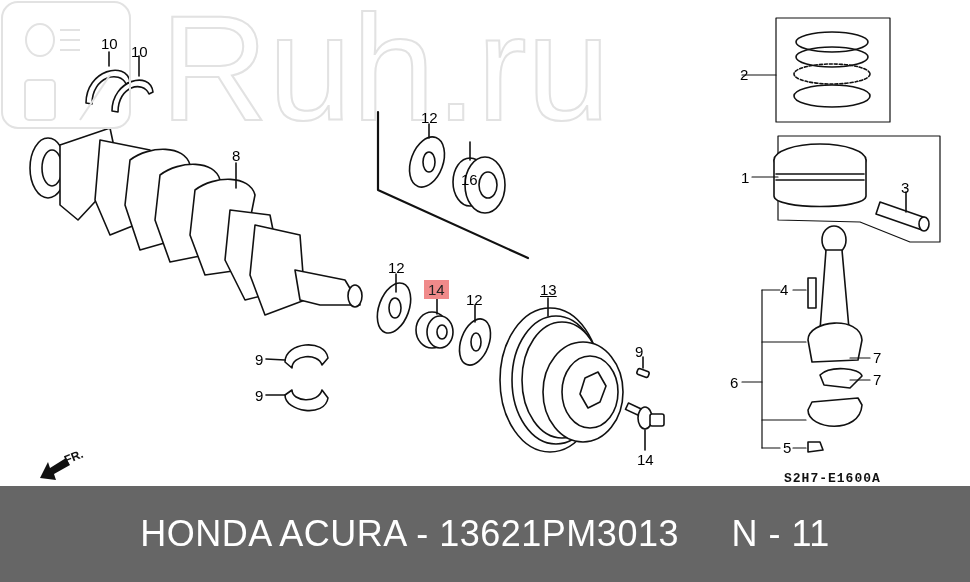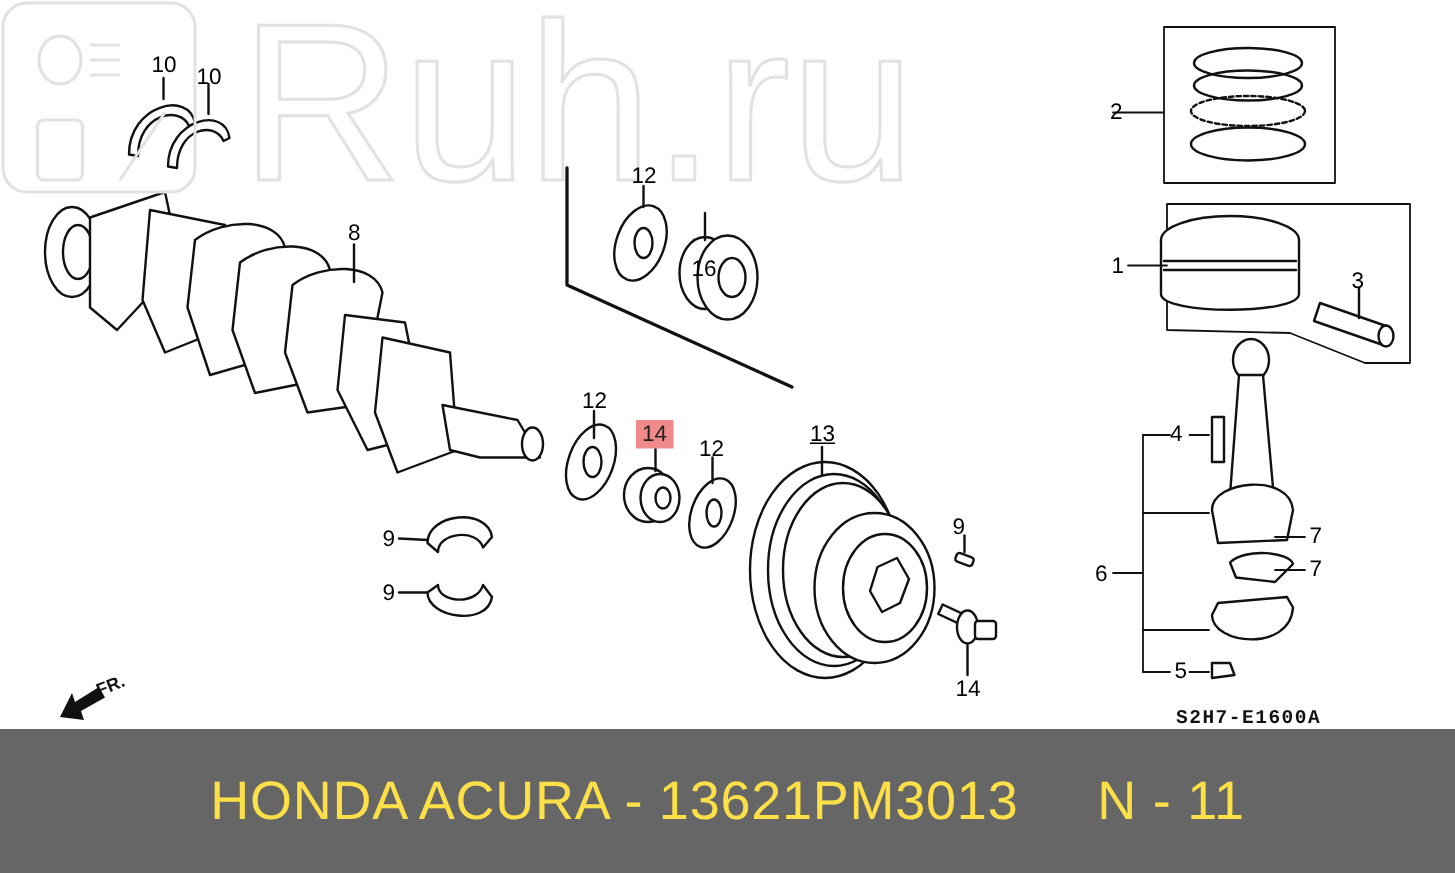--- a/index.html
+++ b/index.html
@@ -4,21 +4,21 @@
 <style>
   html, body { margin:0; padding:0; }
   body { width:970px; height:582px; position:relative; overflow:hidden; background:#ffffff; font-family:"Liberation Sans", sans-serif; }
   #diagram { position:absolute; left:0; top:0; width:970px; height:486px; background:#fff; }
   #diagram svg { position:absolute; left:0; top:0; }
   .callout { position:absolute; font-family:"Liberation Sans", sans-serif; font-size:15px; color:#000000; line-height:1; white-space:nowrap; }
   .callout.hl { background:#f08a8a; padding:2px 4px; color:#222; }
   .drawing-code { position:absolute; left:784px; top:471px; font-family:"Liberation Mono", monospace; font-size:13px; letter-spacing:1px; color:#111; font-weight:bold; }
   .fr-label { position:absolute; left:64px; top:450px; font-size:12px; font-weight:bold; color:#111; transform:rotate(-22deg); }
   #footer { position:absolute; left:0; top:486px; width:970px; height:96px; background:#666666; display:flex; align-items:center; justify-content:center; }
-  #footer .title { color:#fde047; font-family:"Liberation Sans", sans-serif; font-size:36px; letter-spacing:0.5px; white-space:pre; }
+  #footer .title { color:#ffffff; font-family:"Liberation Sans", sans-serif; font-size:36px; letter-spacing:0.5px; white-space:pre; }
   .watermark { position:absolute; left:175px; top:345px; width:620px; height:130px; pointer-events:none; }
 </style>
 </head>
 <body>
 
 <div id="diagram">
   <svg width="970" height="486" viewBox="0 0 970 486">
     <g fill="none" stroke="#111" stroke-width="1.6" stroke-linejoin="round" stroke-linecap="round">
 
       <g>

